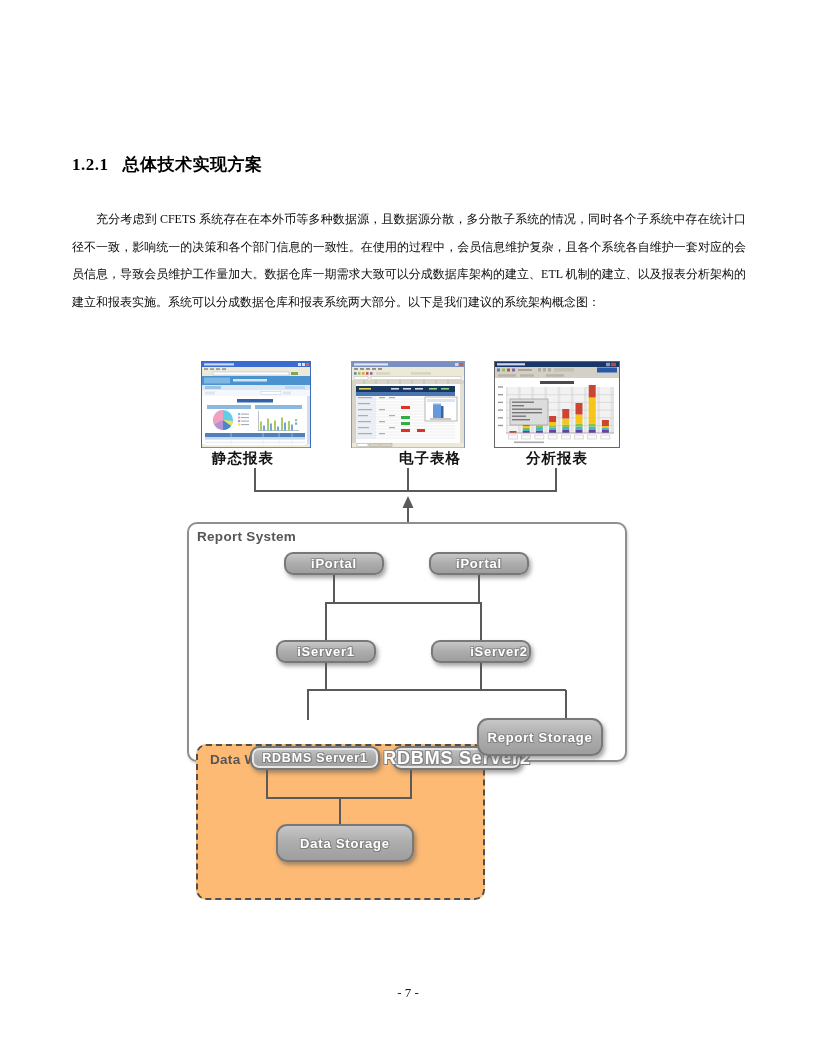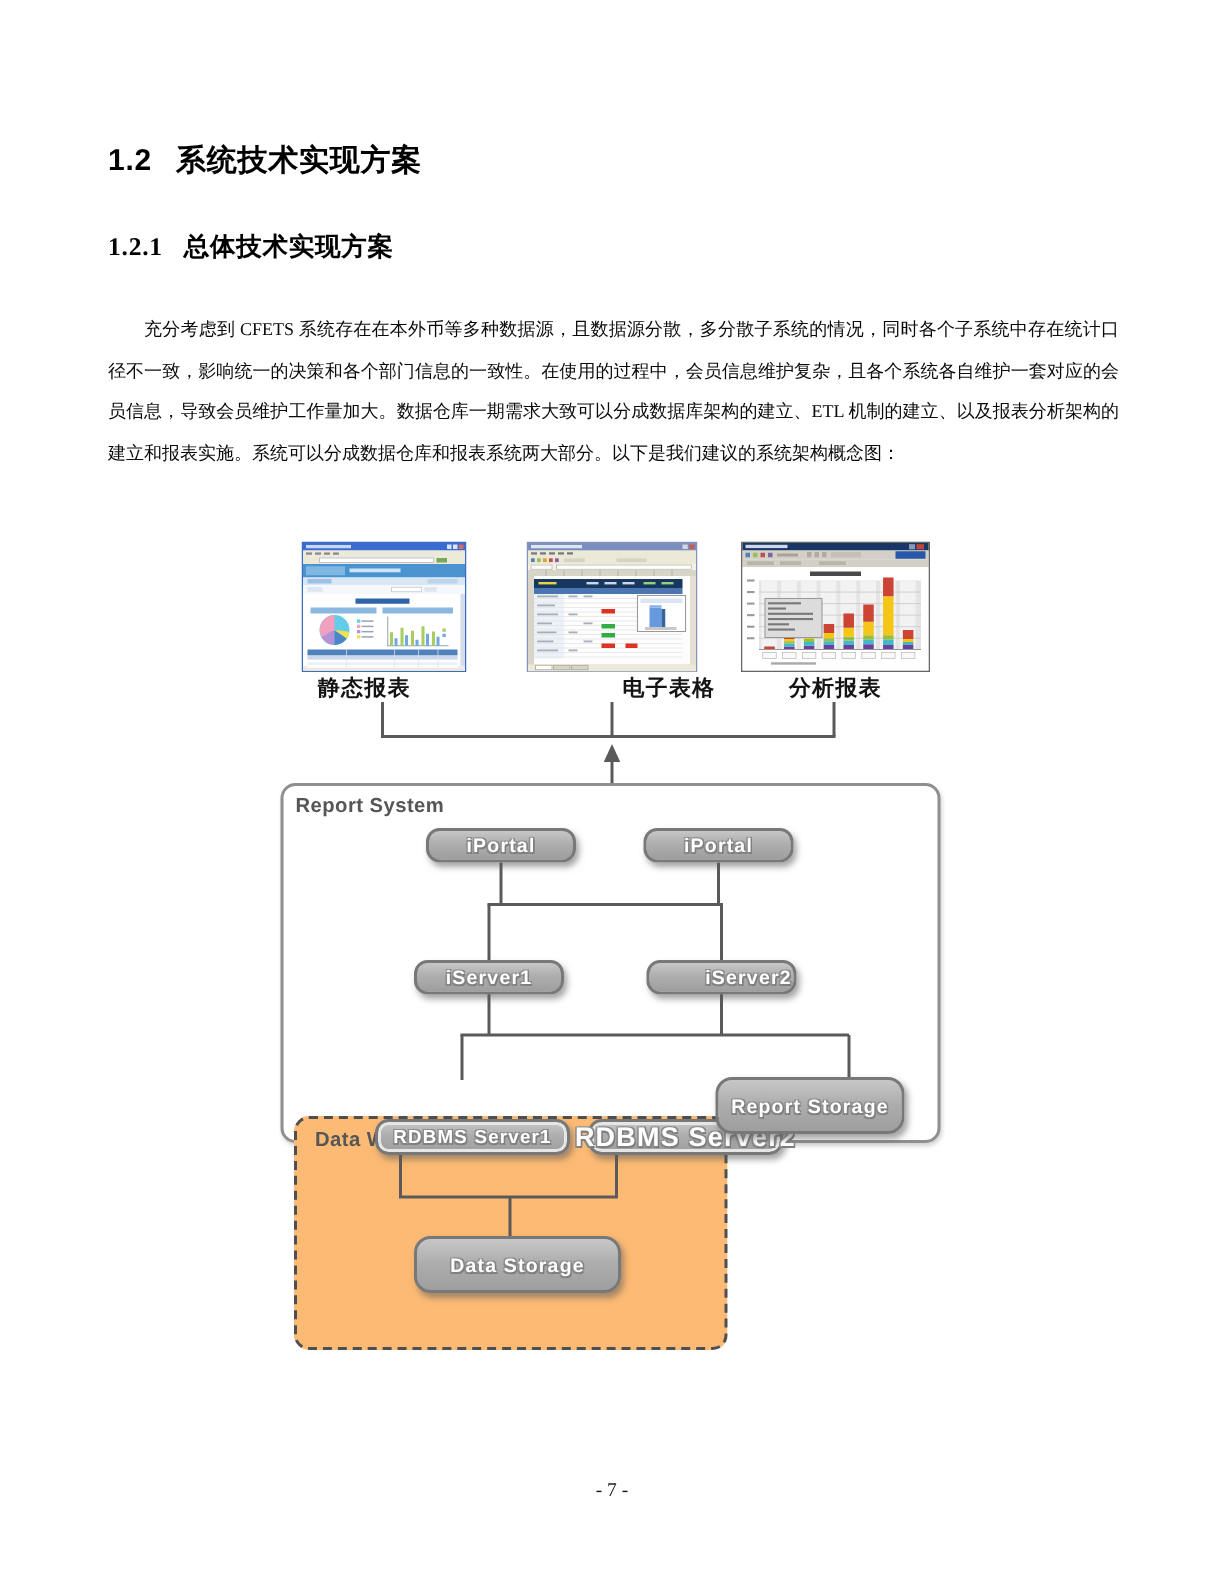--- a/index.html
+++ b/index.html
@@ -81,23 +81,20 @@
   .page-number {
     position:absolute; left:0; top:985px; width:100%;
     text-align:center; font-size:13px; color:#1a1a1a;
   }
 </style>
 </head>
 <body>
 
 <div class="page">
 
-  <div class="h-sec">
-    <span class="num">1.2</span><span>系统技术实现方案</span>
-  </div>
   <div class="h-sub">
     <span class="num">1.2.1</span><span>总体技术实现方案</span>
   </div>
 
   <p class="body-par">充分考虑到 CFETS 系统存在在本外币等多种数据源，且数据源分散，多分散子系统的情况，同时各个子系统中存在统计口径不一致，影响统一的决策和各个部门信息的一致性。在使用的过程中，会员信息维护复杂，且各个系统各自维护一套对应的会员信息，导致会员维护工作量加大。数据仓库一期需求大致可以分成数据库架构的建立、ETL 机制的建立、以及报表分析架构的建立和报表实施。系统可以分成数据仓库和报表系统两大部分。以下是我们建议的系统架构概念图：</p>
 
   <div class="thumb" style="left:201px; top:361px;">
     <svg width="110" height="87" viewBox="0 0 110 87">
       <rect x="0.5" y="0.5" width="109" height="86" fill="#e8eef8" stroke="#3c6cc0"></rect>
       <rect x="1" y="1" width="108" height="5" fill="#3a6bd0"></rect>
@@ -384,21 +381,21 @@
           <rect x="67.3" y="74" width="9" height="4"></rect>
           <rect x="80.5" y="74" width="9" height="4"></rect>
           <rect x="93.7" y="74" width="9" height="4"></rect>
           <rect x="106.9" y="74" width="9" height="4"></rect>
       </g>
       <rect x="20" y="80.5" width="30" height="1.6" fill="#aaa"></rect>
     </svg>
   </div>
 
   <div class="thumb-label" style="left:243px;">静态报表</div>
-  <div class="thumb-label" style="left:424px;padding-left:44px;">电子表格</div>
+  <div class="thumb-label" style="left:408px;padding-left:44px;">电子表格</div>
   <div class="thumb-label" style="left:557px;">分析报表</div>
 
   <div class="report-system">
     <span class="rs-label">Report System</span>
   </div>
 
   <div class="data-warehouse">
     <span class="dw-label">Data Warehouse</span>
   </div>
 

